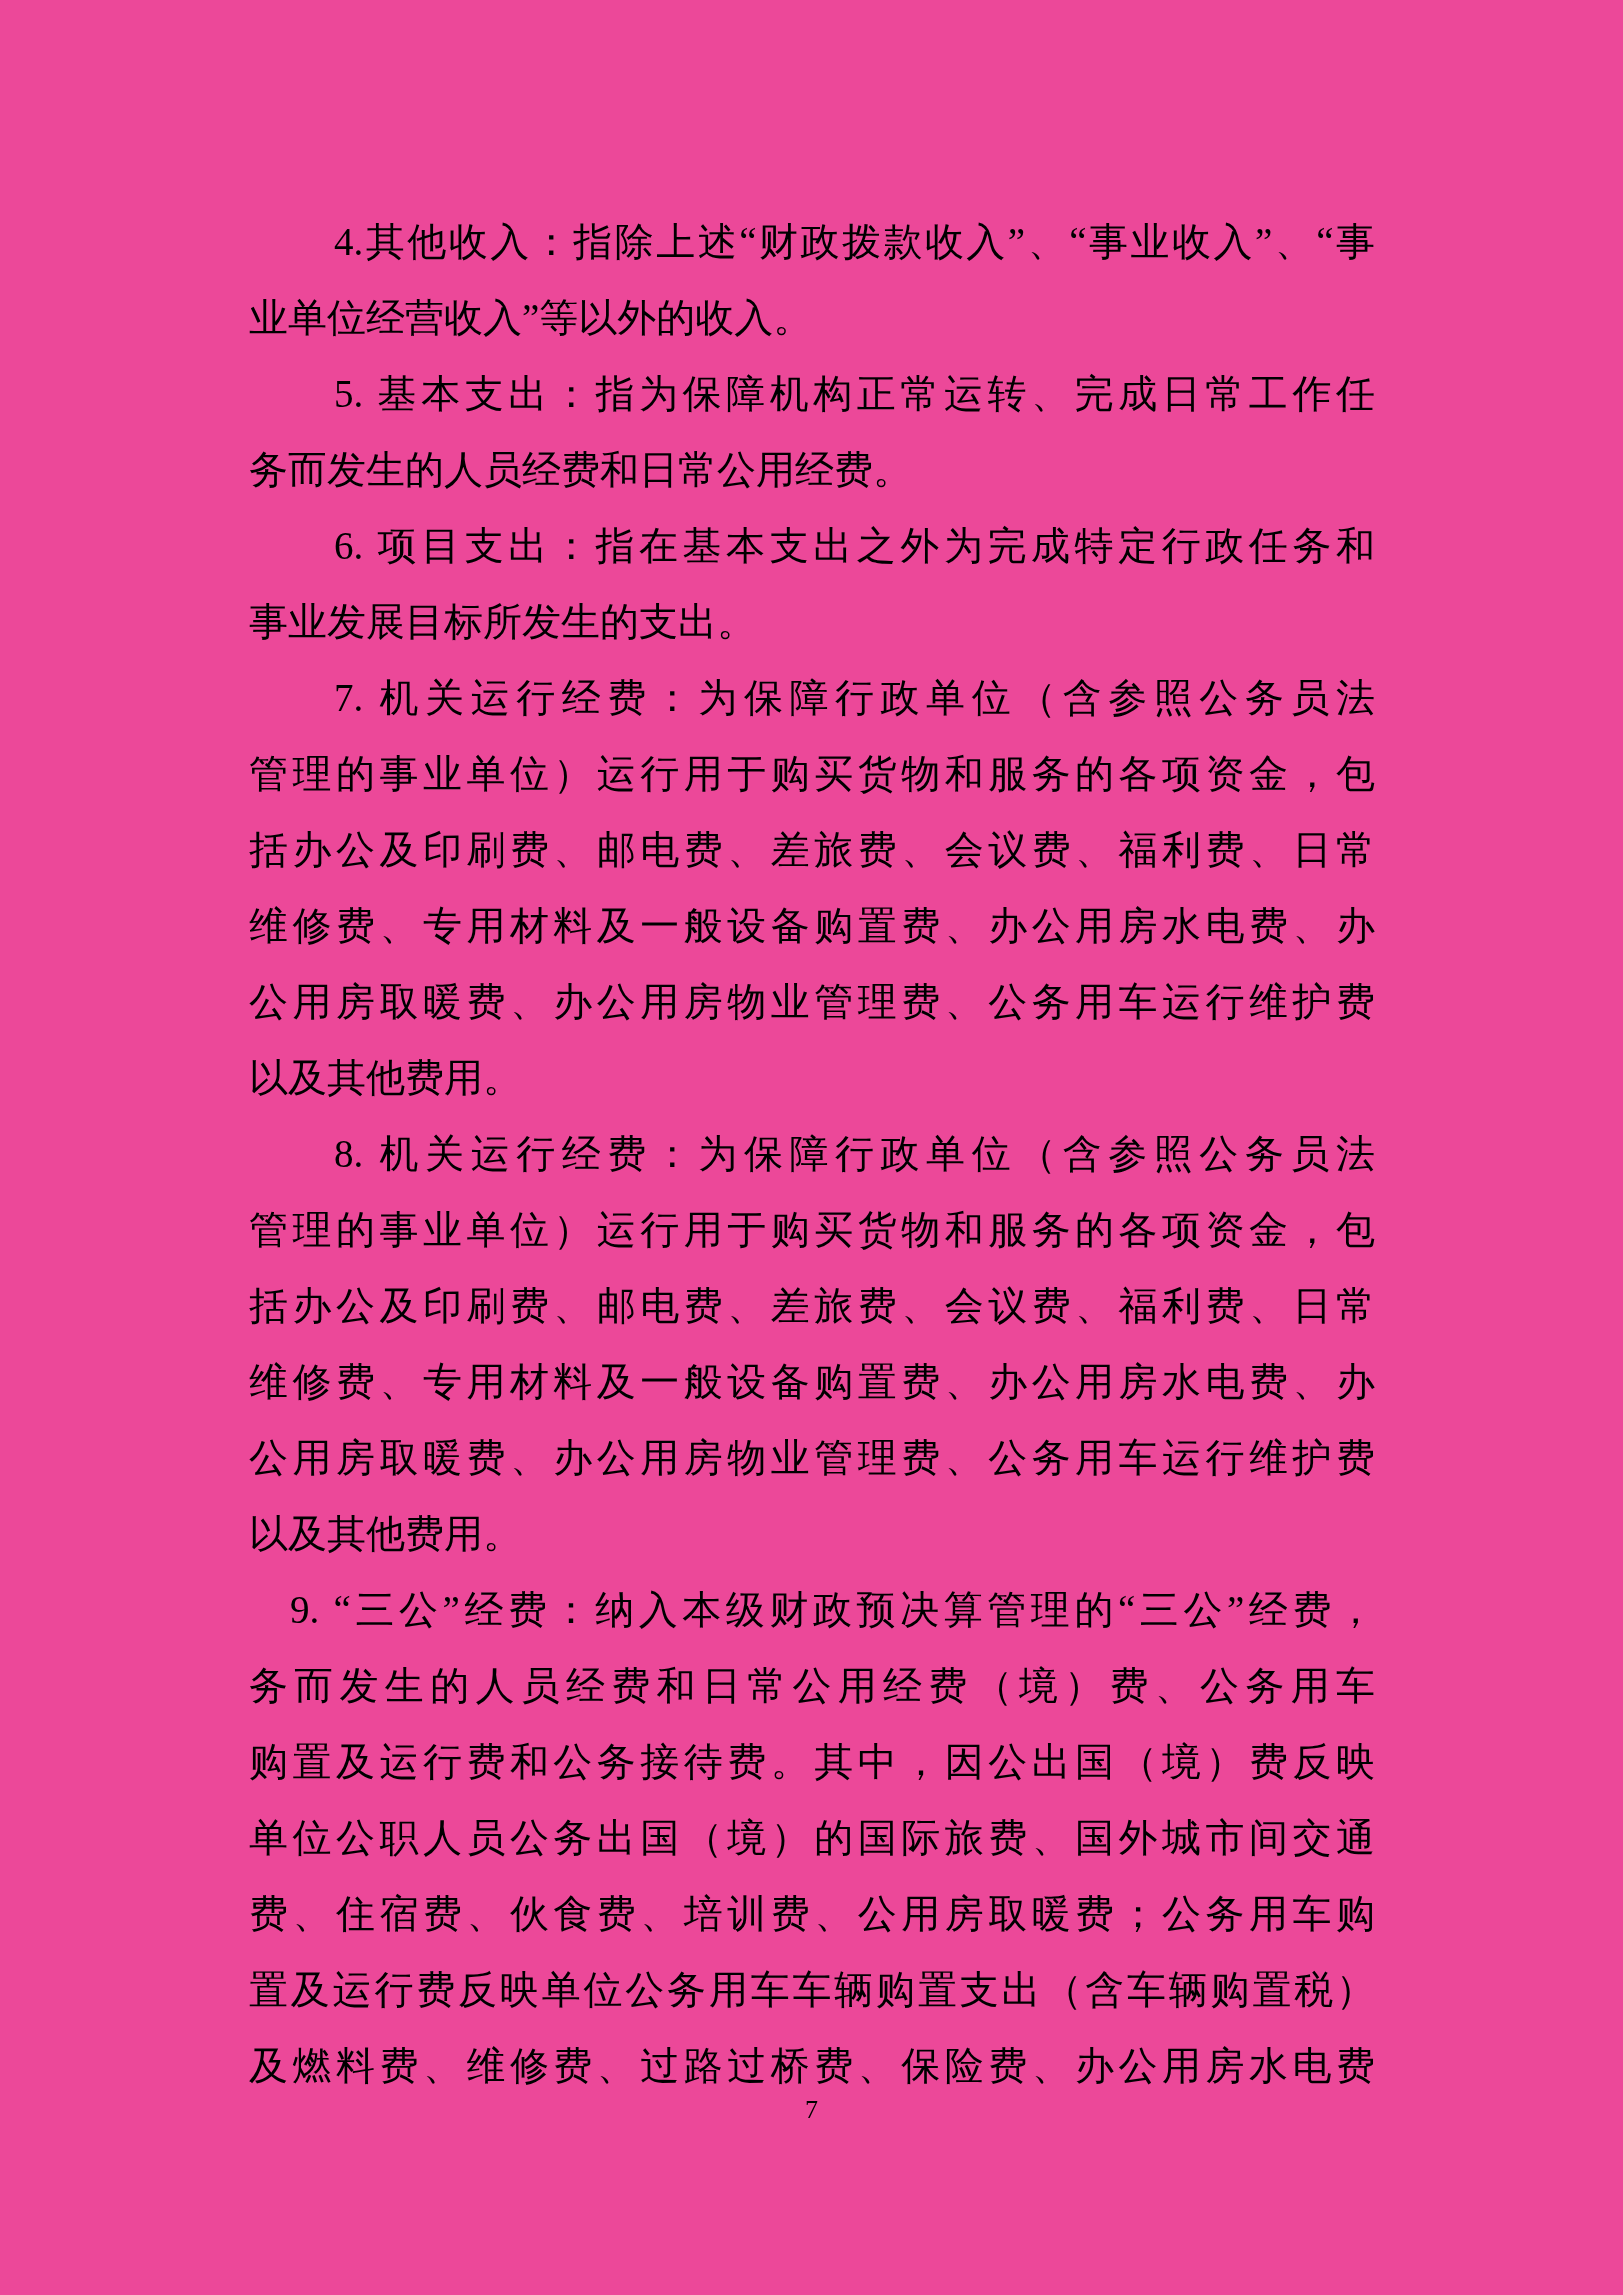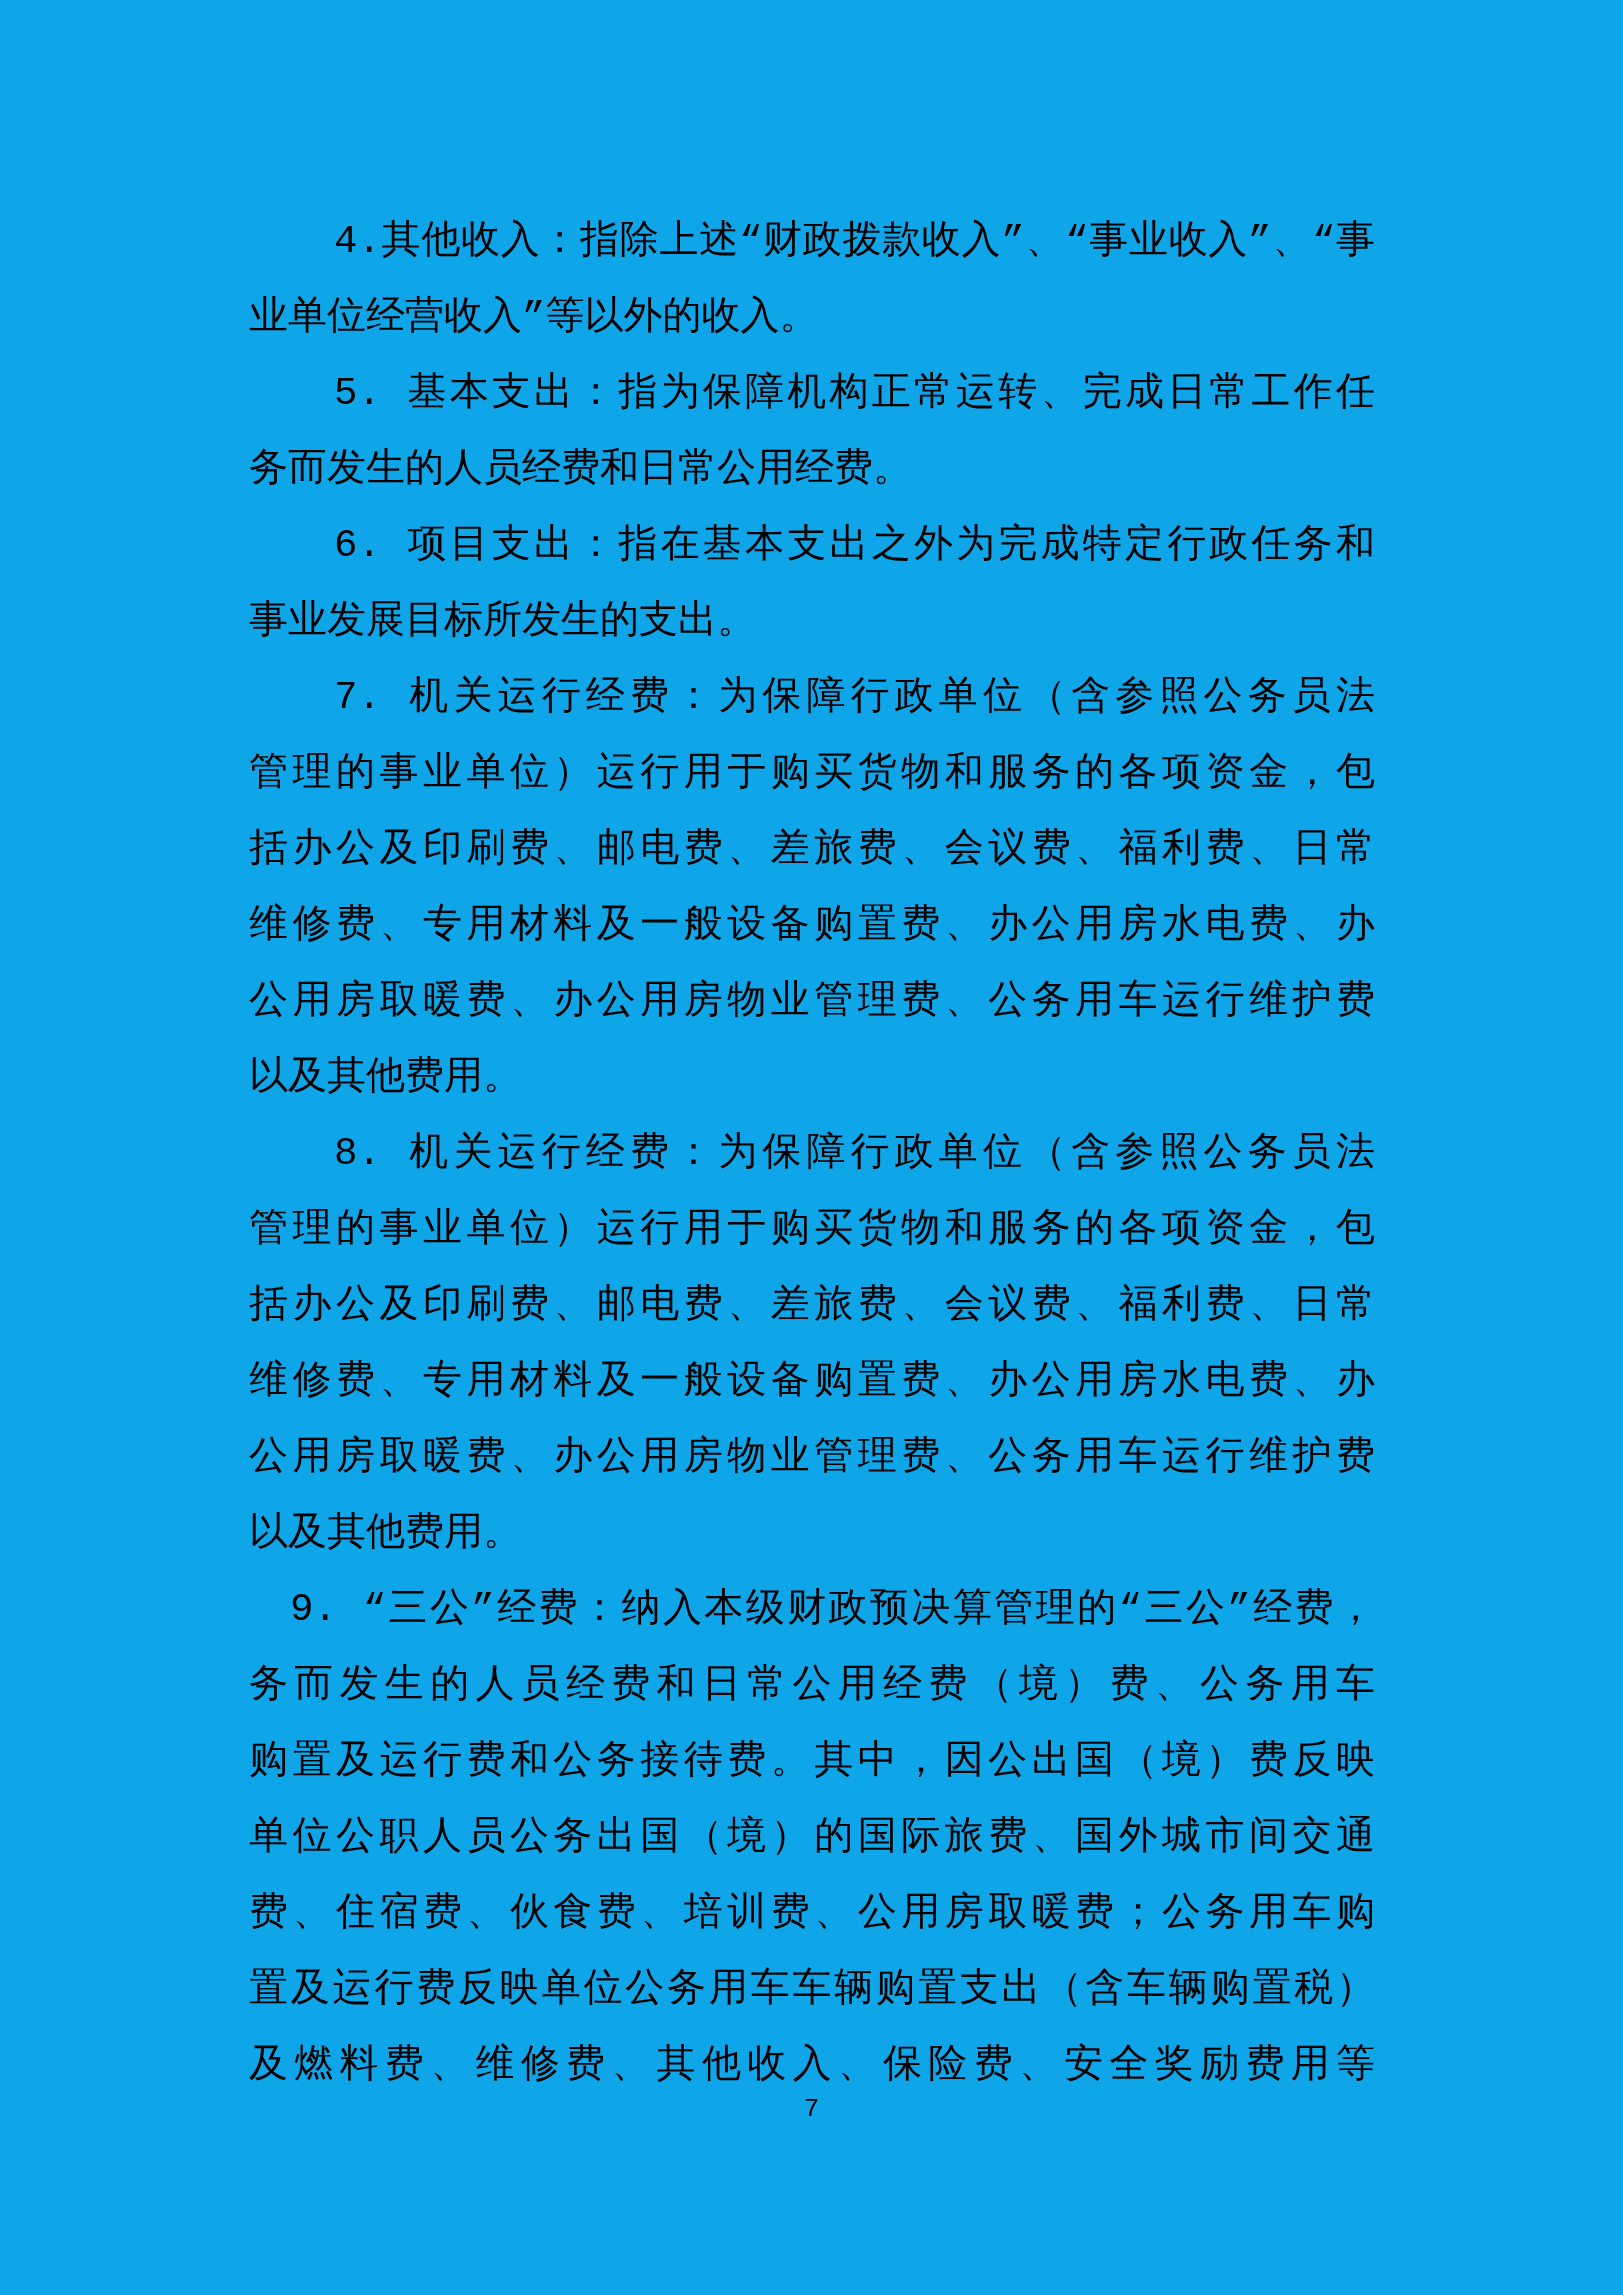--- a/index.html
+++ b/index.html
@@ -4,23 +4,23 @@
 <style>
   html, body {
     margin: 0;
     padding: 0;
     background: #ffffff;
   }
   .page {
     position: relative;
     width: 1623px;
     height: 2295px;
-    background: #0ea5e9;
+    background: #ec4899;
     color: #000000;
-    font-family: Liberation Mono, monospace;
+    font-family: Liberation Serif, serif;
     overflow: hidden;
   }
   .text-content {
     position: absolute;
     left: 249px;
     top: 204px;
     width: 1126px;
   }
   .para { margin: 0; padding: 0; }
   .ln {
@@ -89,20 +89,20 @@
       <div class="ln end">以及其他费用。</div>
     </div>
 
     <div class="para">
       <div class="ln j ind1">9. “三公”经费：纳入本级财政预决算管理的“三公”经费，</div>
       <div class="ln j">务而发生的人员经费和日常公用经费（境）费、公务用车</div>
       <div class="ln j">购置及运行费和公务接待费。其中，因公出国（境）费反映</div>
       <div class="ln j">单位公职人员公务出国（境）的国际旅费、国外城市间交通</div>
       <div class="ln j">费、住宿费、伙食费、培训费、公用房取暖费；公务用车购</div>
       <div class="ln j">置及运行费反映单位公务用车车辆购置支出（含车辆购置税）</div>
-      <div class="ln j">及燃料费、维修费、其他收入、保险费、安全奖励费用等</div>
+      <div class="ln j">及燃料费、维修费、过路过桥费、保险费、办公用房水电费</div>
     </div>
 
   </div>
 
   <div class="footer">7</div>
 </div>
 
 
 </body></html>

